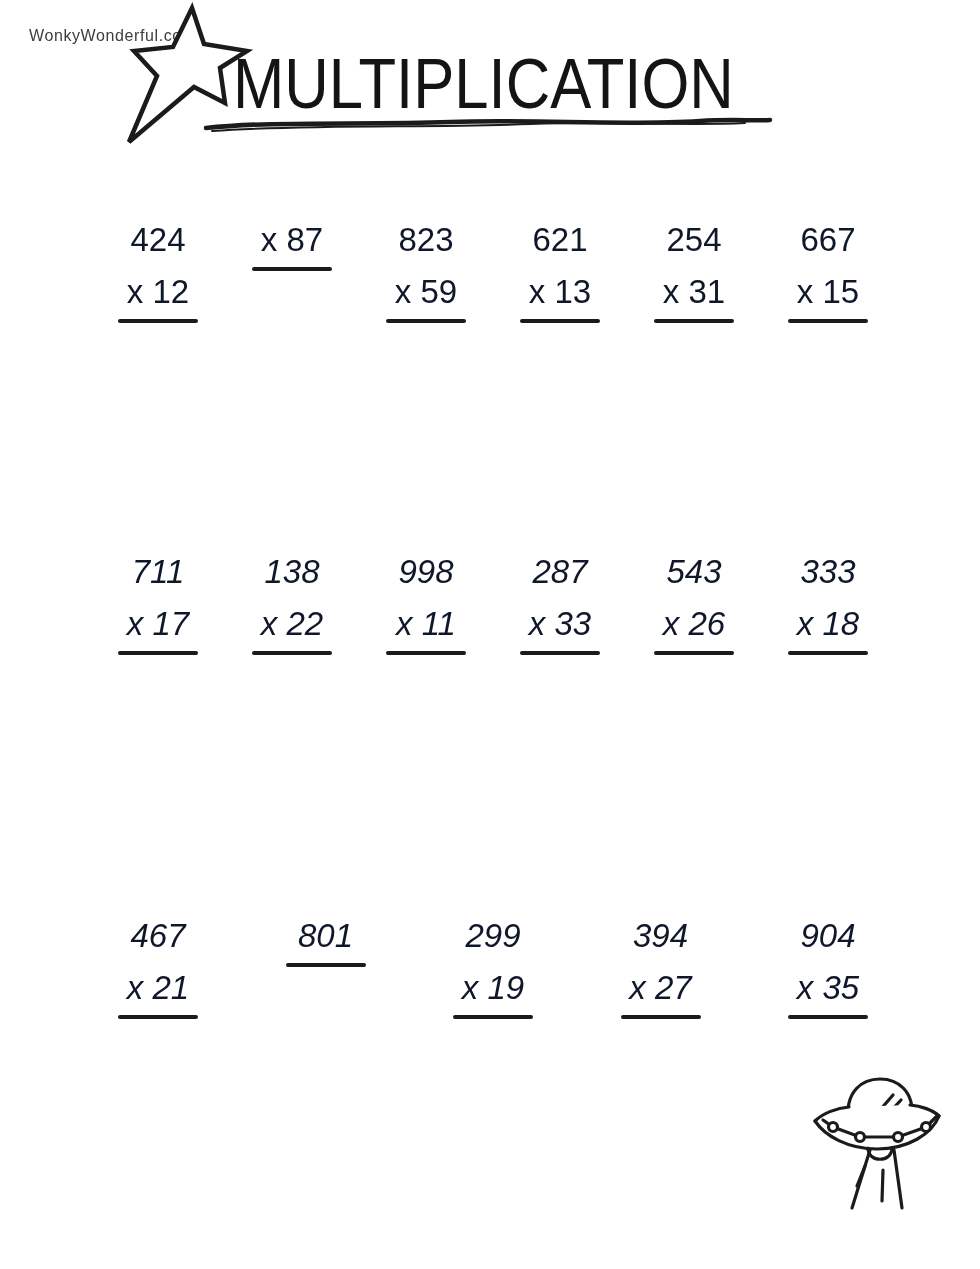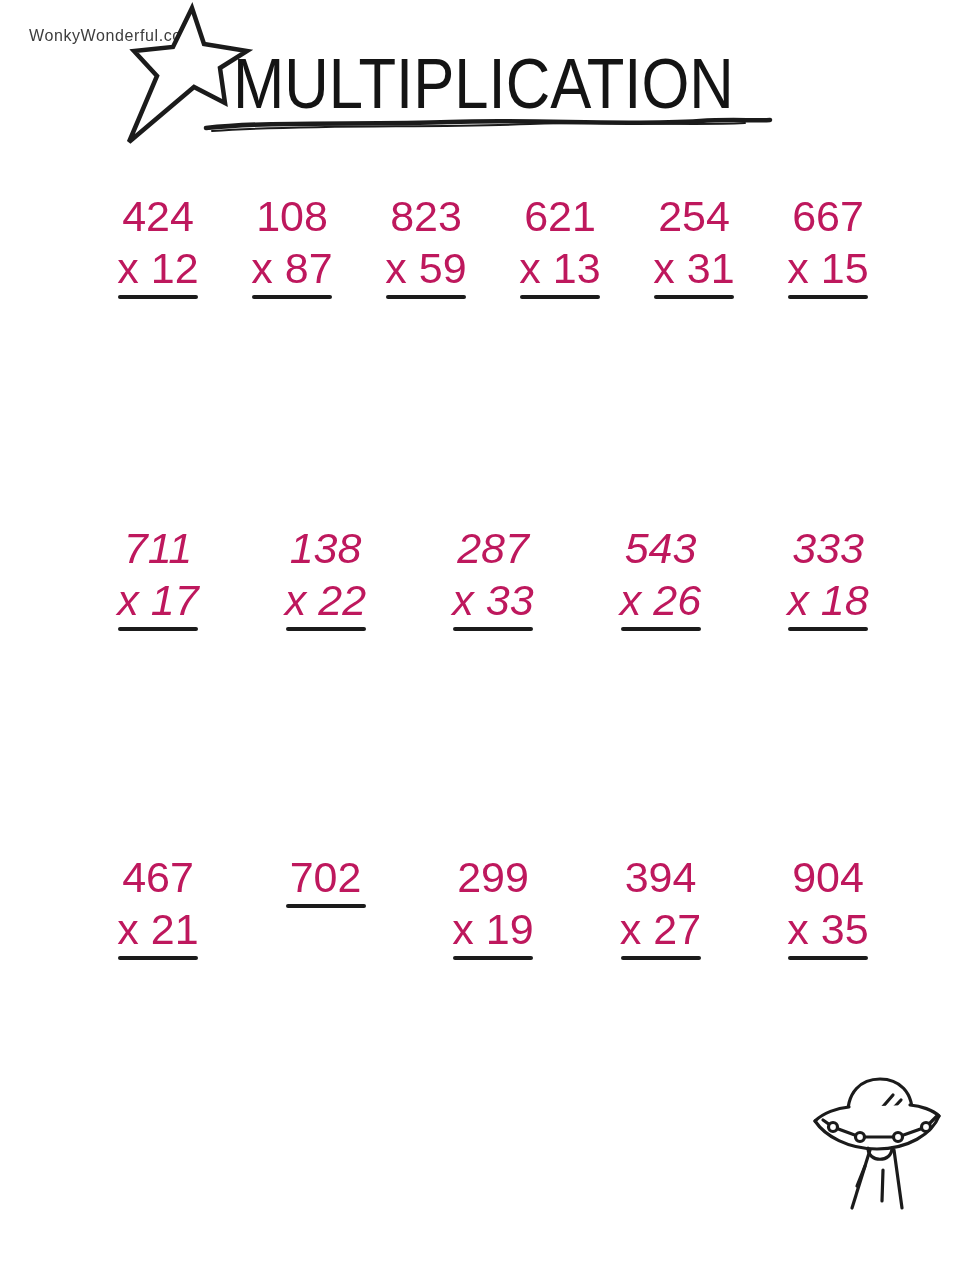--- a/index.html
+++ b/index.html
@@ -50,27 +50,28 @@
   
   .problems-row {
     position: absolute;
     left: 106px;
     width: 774px;
     display: flex;
     justify-content: space-between;
   }
   .row-1 { top: 190px; }
   .row-2 { top: 522px; font-style: italic; }
-  .row-3 { top: 851px; }
+  .row-3 { top: 886px; font-style: italic; }
   .problem {
     width: 104px;
     text-align: center;
-    font-size: 43px;
+    font-size: 33px;
     line-height: 52px;
-    color: #be185d;
+    color: #0f172a;
+    margin-top: 24px;
   }
   .multiplicand { display: block; }
   .multiplier { display: block; }
   .answer-line {
     width: 80px;
     height: 0;
     margin: 1px auto 0 auto;
     border-top: 4px solid #1b1b1b;
     border-radius: 2px;
   }
@@ -103,21 +104,20 @@
     <path d="M12,19 C110,12 230,16 330,12 C420,9 480,14 545,11" fill="none" stroke="#1b1b1b" stroke-width="2" stroke-linecap="round"></path>
   </svg>
 
   <div class="problems-row row-1">
     <div class="problem">
       <span class="multiplicand">424</span>
       <span class="multiplier">x 12</span>
       <div class="answer-line"></div>
     </div>
     <div class="problem">
-      <span class="multiplicand">108</span>
       <span class="multiplier">x 87</span>
       <div class="answer-line"></div>
     </div>
     <div class="problem">
       <span class="multiplicand">823</span>
       <span class="multiplier">x 59</span>
       <div class="answer-line"></div>
     </div>
     <div class="problem">
       <span class="multiplicand">621</span>
@@ -141,20 +141,25 @@
       <span class="multiplicand">711</span>
       <span class="multiplier">x 17</span>
       <div class="answer-line"></div>
     </div>
     <div class="problem">
       <span class="multiplicand">138</span>
       <span class="multiplier">x 22</span>
       <div class="answer-line"></div>
     </div>
     <div class="problem">
+      <span class="multiplicand">998</span>
+      <span class="multiplier">x 11</span>
+      <div class="answer-line"></div>
+    </div>
+    <div class="problem">
       <span class="multiplicand">287</span>
       <span class="multiplier">x 33</span>
       <div class="answer-line"></div>
     </div>
     <div class="problem">
       <span class="multiplicand">543</span>
       <span class="multiplier">x 26</span>
       <div class="answer-line"></div>
     </div>
     <div class="problem">
@@ -164,21 +169,21 @@
     </div>
   </div>
 
   <div class="problems-row row-3">
     <div class="problem">
       <span class="multiplicand">467</span>
       <span class="multiplier">x 21</span>
       <div class="answer-line"></div>
     </div>
     <div class="problem">
-      <span class="multiplicand">702</span>
+      <span class="multiplicand">801</span>
       <div class="answer-line"></div>
     </div>
     <div class="problem">
       <span class="multiplicand">299</span>
       <span class="multiplier">x 19</span>
       <div class="answer-line"></div>
     </div>
     <div class="problem">
       <span class="multiplicand">394</span>
       <span class="multiplier">x 27</span>

